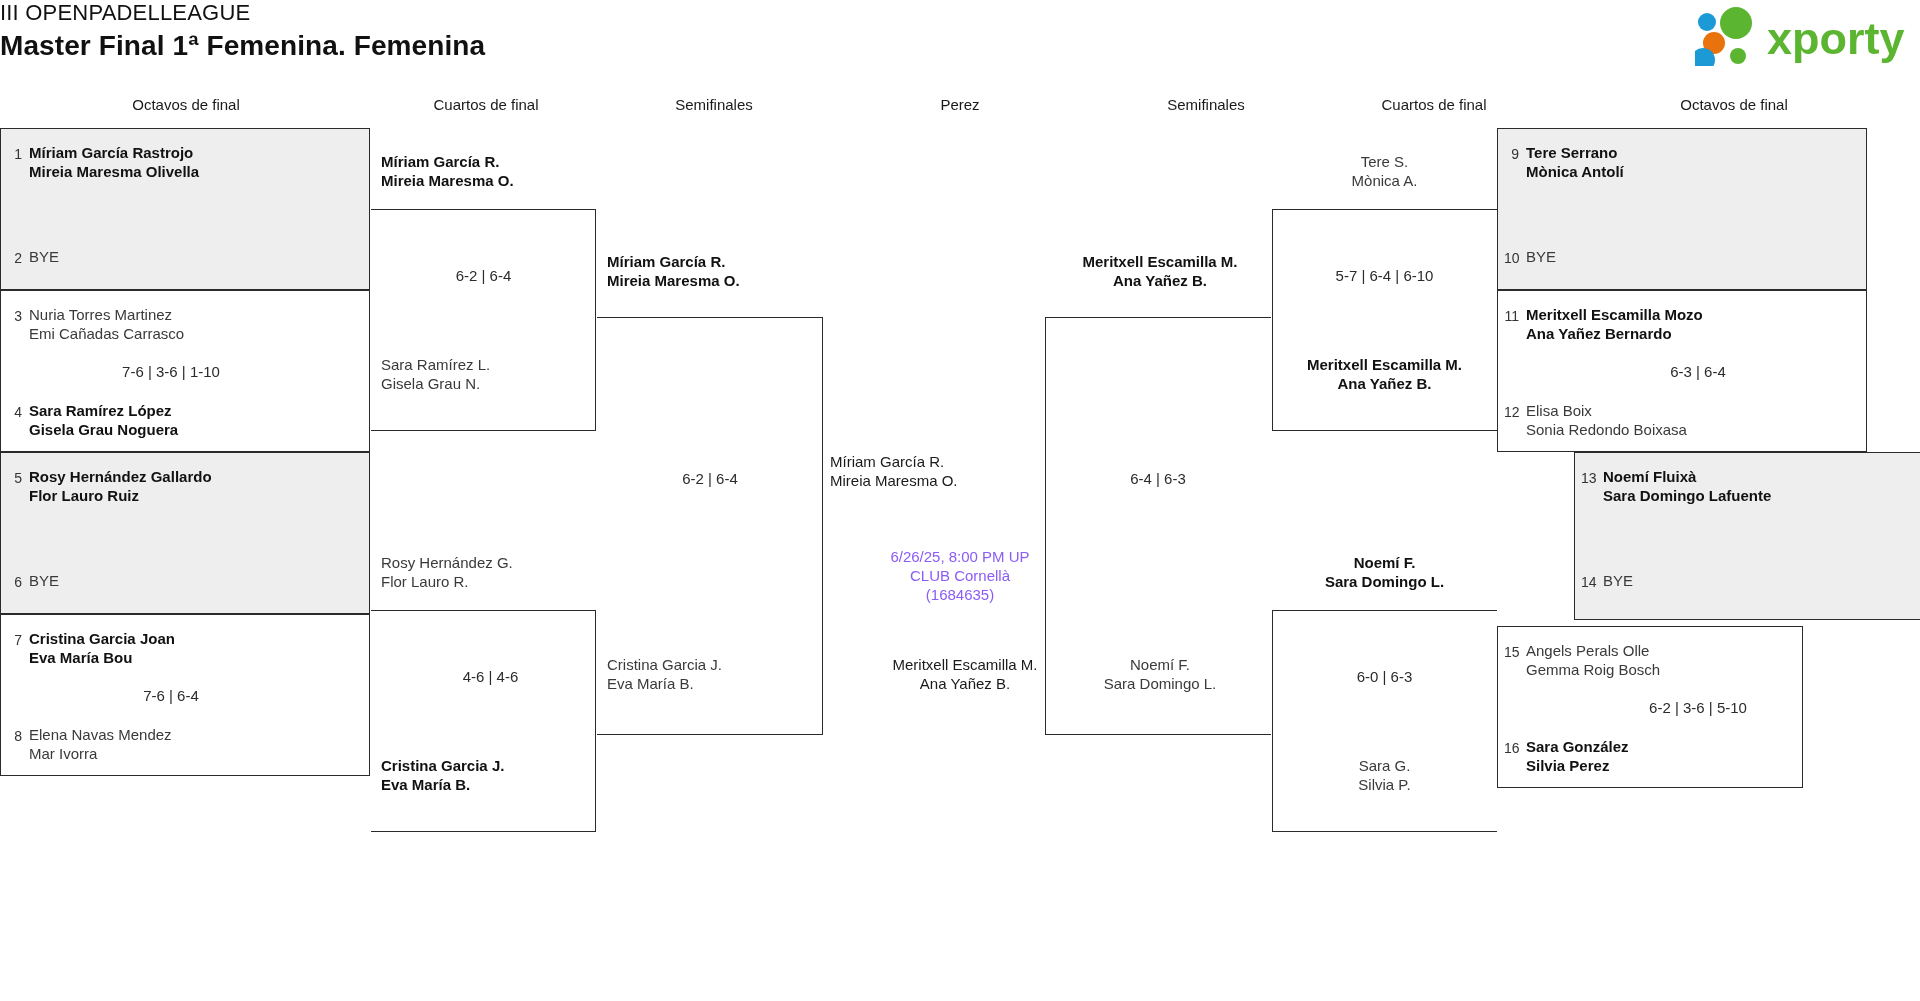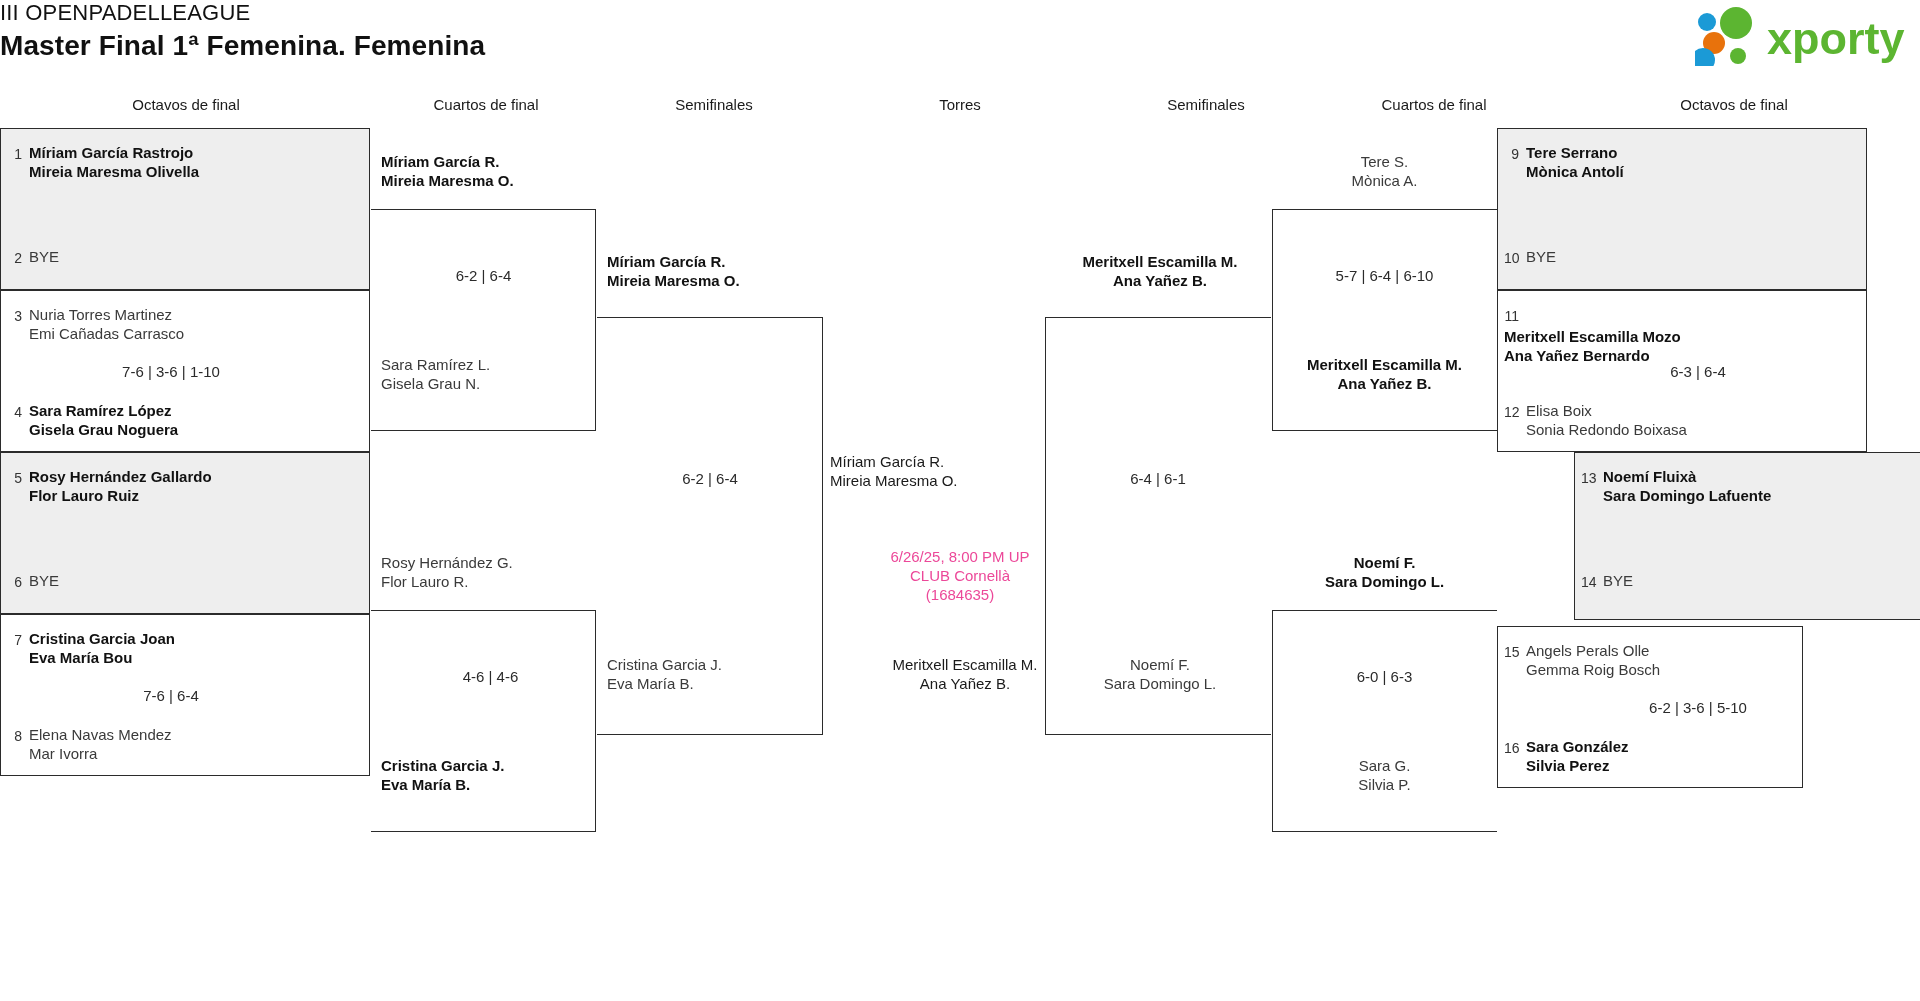--- a/index.html
+++ b/index.html
@@ -70,21 +70,21 @@
   .names.right { text-align: center; }
   .names.left  { text-align: left; }
 
   
   .conn { position: absolute; border: 1px solid #2b2b2b; background: transparent; }
   .conn.no-l { border-left: none; }
   .conn.no-r { border-right: none; }
 
   .finalinfo {
     position: absolute; font-size: 15px; line-height: 19px;
-    text-align: center; color: #ec4899; white-space: nowrap;
+    text-align: center; color: #8b5cf6; white-space: nowrap;
   }
 </style>
 </head>
 <body>
 
 <div id="root">
 
   <div class="hdr-title">III OPENPADELLEAGUE</div>
   <div class="hdr-sub">Master Final 1ª Femenina. Femenina</div>
 
@@ -95,21 +95,21 @@
       <circle cx="19" cy="39" r="11" fill="#e8720c"></circle>
       <circle cx="8" cy="56" r="12" fill="#1b9ad6"></circle>
       <circle cx="43" cy="52" r="8" fill="#5cb531"></circle>
       <text x="72" y="50" font-family="Liberation Sans, sans-serif" font-size="45" font-weight="700" fill="#5cb531">xporty</text>
     </svg>
   </div>
 
   <div class="round-label" style="left:0px;   width:372px;">Octavos de final</div>
   <div class="round-label" style="left:372px; width:228px;">Cuartos de final</div>
   <div class="round-label" style="left:600px; width:228px;">Semifinales</div>
-  <div class="round-label" style="left:828px; width:264px;">Torres</div>
+  <div class="round-label" style="left:828px; width:264px;">Perez</div>
   <div class="round-label" style="left:1092px;width:228px;">Semifinales</div>
   <div class="round-label" style="left:1320px;width:228px;">Cuartos de final</div>
   <div class="round-label" style="left:1548px;width:372px;">Octavos de final</div>
 
   <div class="box r1box shaded" style="left:0px; top:128px; width:370px; height:162px;">
     <div class="seedrow" style="left:6px; top:14px;">
       <span class="seednum">1</span>
       <span class="seednames win">
         <span>Míriam García Rastrojo</span><br><span>Mireia Maresma Olivella</span>
       </span>
@@ -201,21 +201,21 @@
     <span>(1684635)</span>
   </div>
   <div class="names right" style="left:840px; top:655px; width:250px;">
     <span>Meritxell Escamilla M.</span><br><span>Ana Yañez B.</span>
   </div>
 
   <div class="conn no-r" style="left:1045px; top:317px; width:226px; height:418px;"></div>
   <div class="names right win" style="left:1055px; top:252px; width:210px;">
     <span>Meritxell Escamilla M.</span><br><span>Ana Yañez B.</span>
   </div>
-  <div class="score" style="left:1045px; top:470px; width:226px;">6-4 | 6-1</div>
+  <div class="score" style="left:1045px; top:470px; width:226px;">6-4 | 6-3</div>
   <div class="names right lose" style="left:1055px; top:655px; width:210px;">
     <span>Noemí F.</span><br><span>Sara Domingo L.</span>
   </div>
 
   <div class="conn no-r" style="left:1272px; top:209px; width:225px; height:222px;"></div>
   <div class="names right lose" style="left:1282px; top:152px; width:205px;">
     <span>Tere S.</span><br><span>Mònica A.</span>
   </div>
   <div class="score" style="left:1272px; top:267px; width:225px;">5-7 | 6-4 | 6-10</div>
   <div class="names right win" style="left:1282px; top:355px; width:205px;">
@@ -238,21 +238,21 @@
         <span>Tere Serrano</span><br><span>Mònica Antolí</span>
       </span>
     </div>
     <div class="seedrow" style="left:6px; top:118px;">
       <span class="seednum">10</span>
       <span class="seednames bye">BYE</span>
     </div>
   </div>
 
   <div class="box r1box plain" style="left:1497px; top:290px; width:370px; height:162px;">
-    <div class="seedrow" style="left:6px; top:14px;flex-direction:column;">
+    <div class="seedrow" style="left:6px; top:14px;">
       <span class="seednum">11</span>
       <span class="seednames win">
         <span>Meritxell Escamilla Mozo</span><br><span>Ana Yañez Bernardo</span>
       </span>
     </div>
     <div class="score" style="left:30px; top:72px; width:340px;">6-3 | 6-4</div>
     <div class="seedrow" style="left:6px; top:110px;">
       <span class="seednum">12</span>
       <span class="seednames lose">
         <span>Elisa Boix</span><br><span>Sonia Redondo Boixasa</span>

